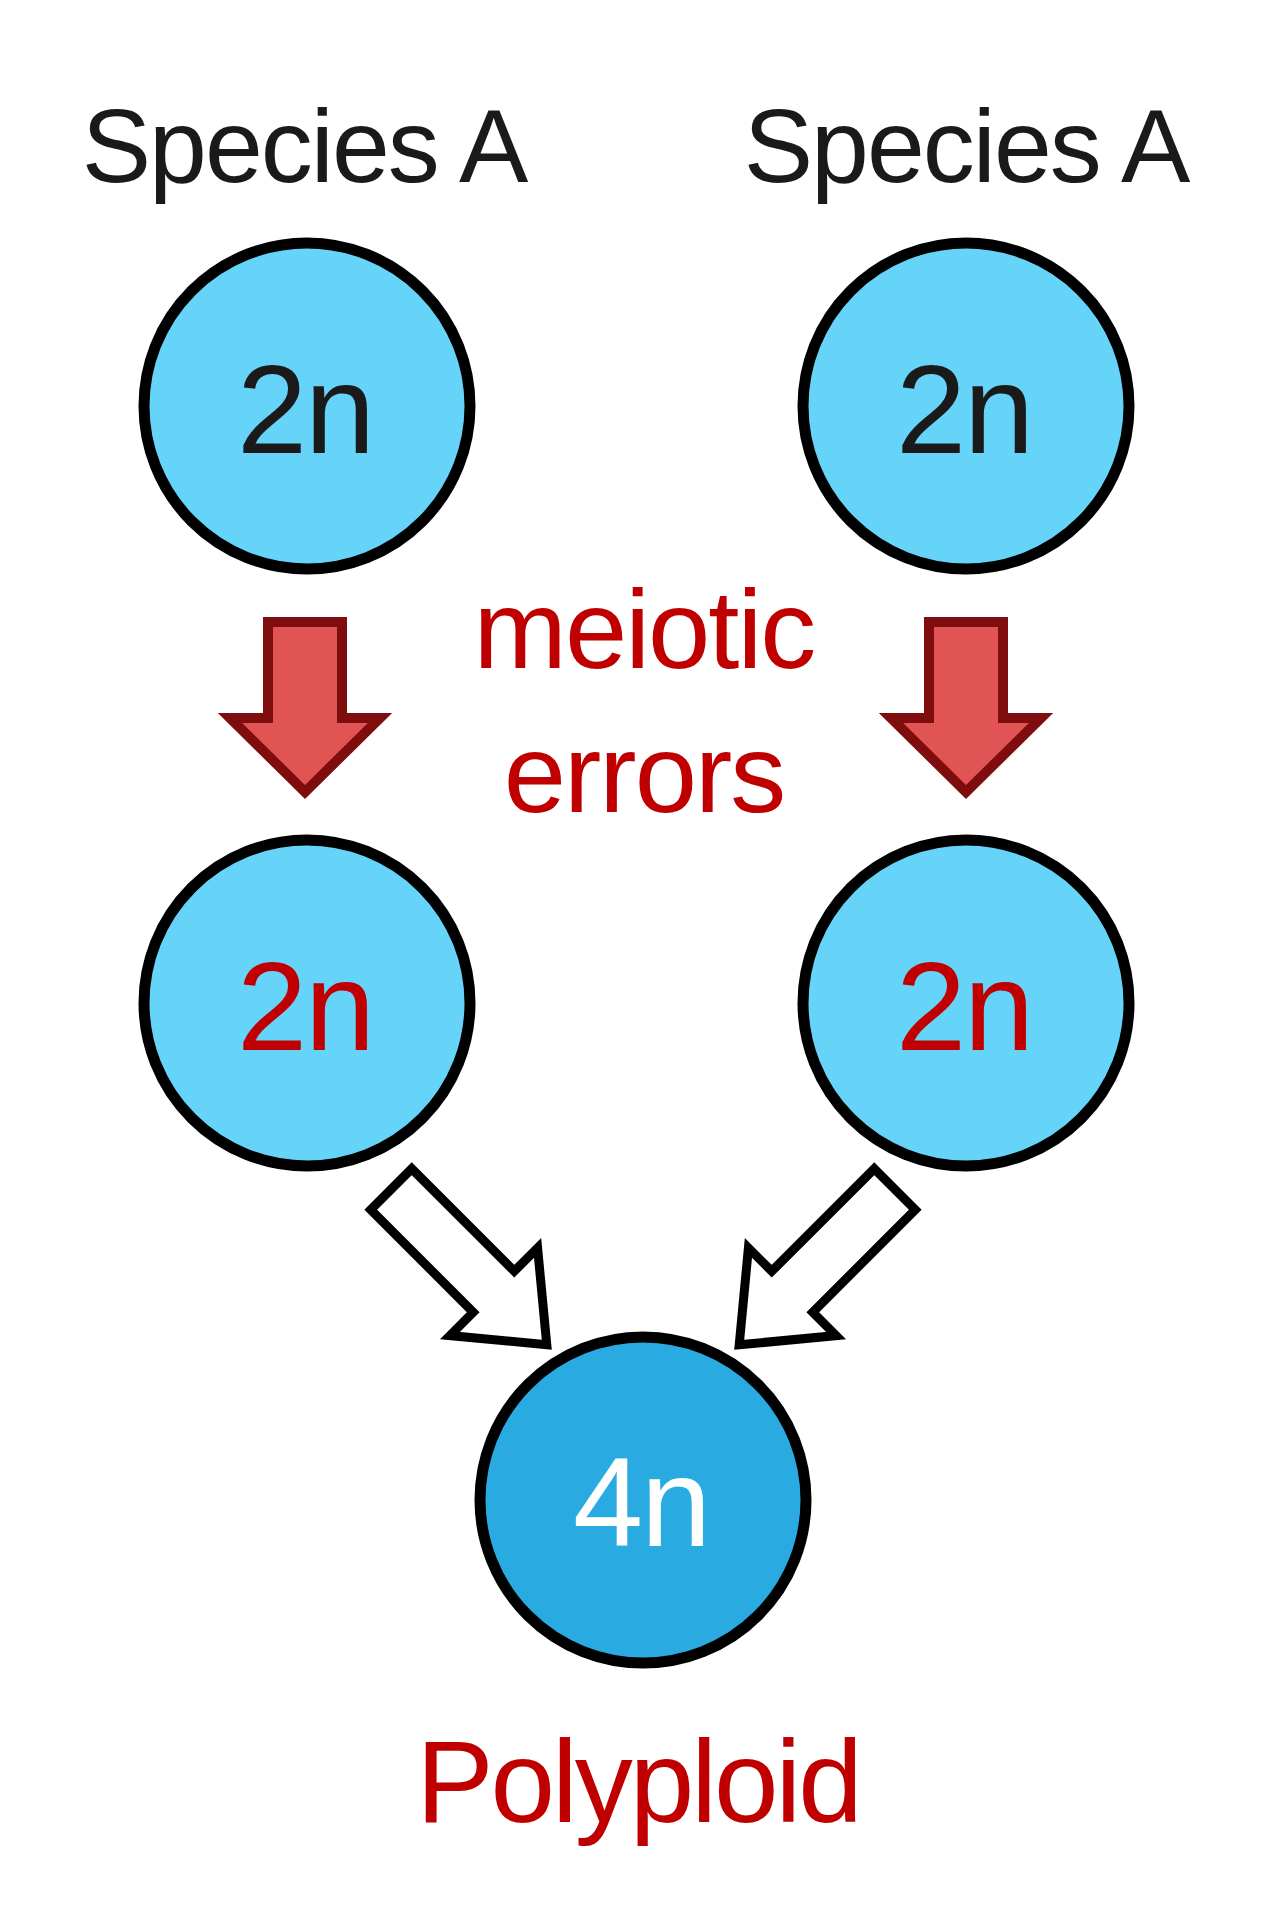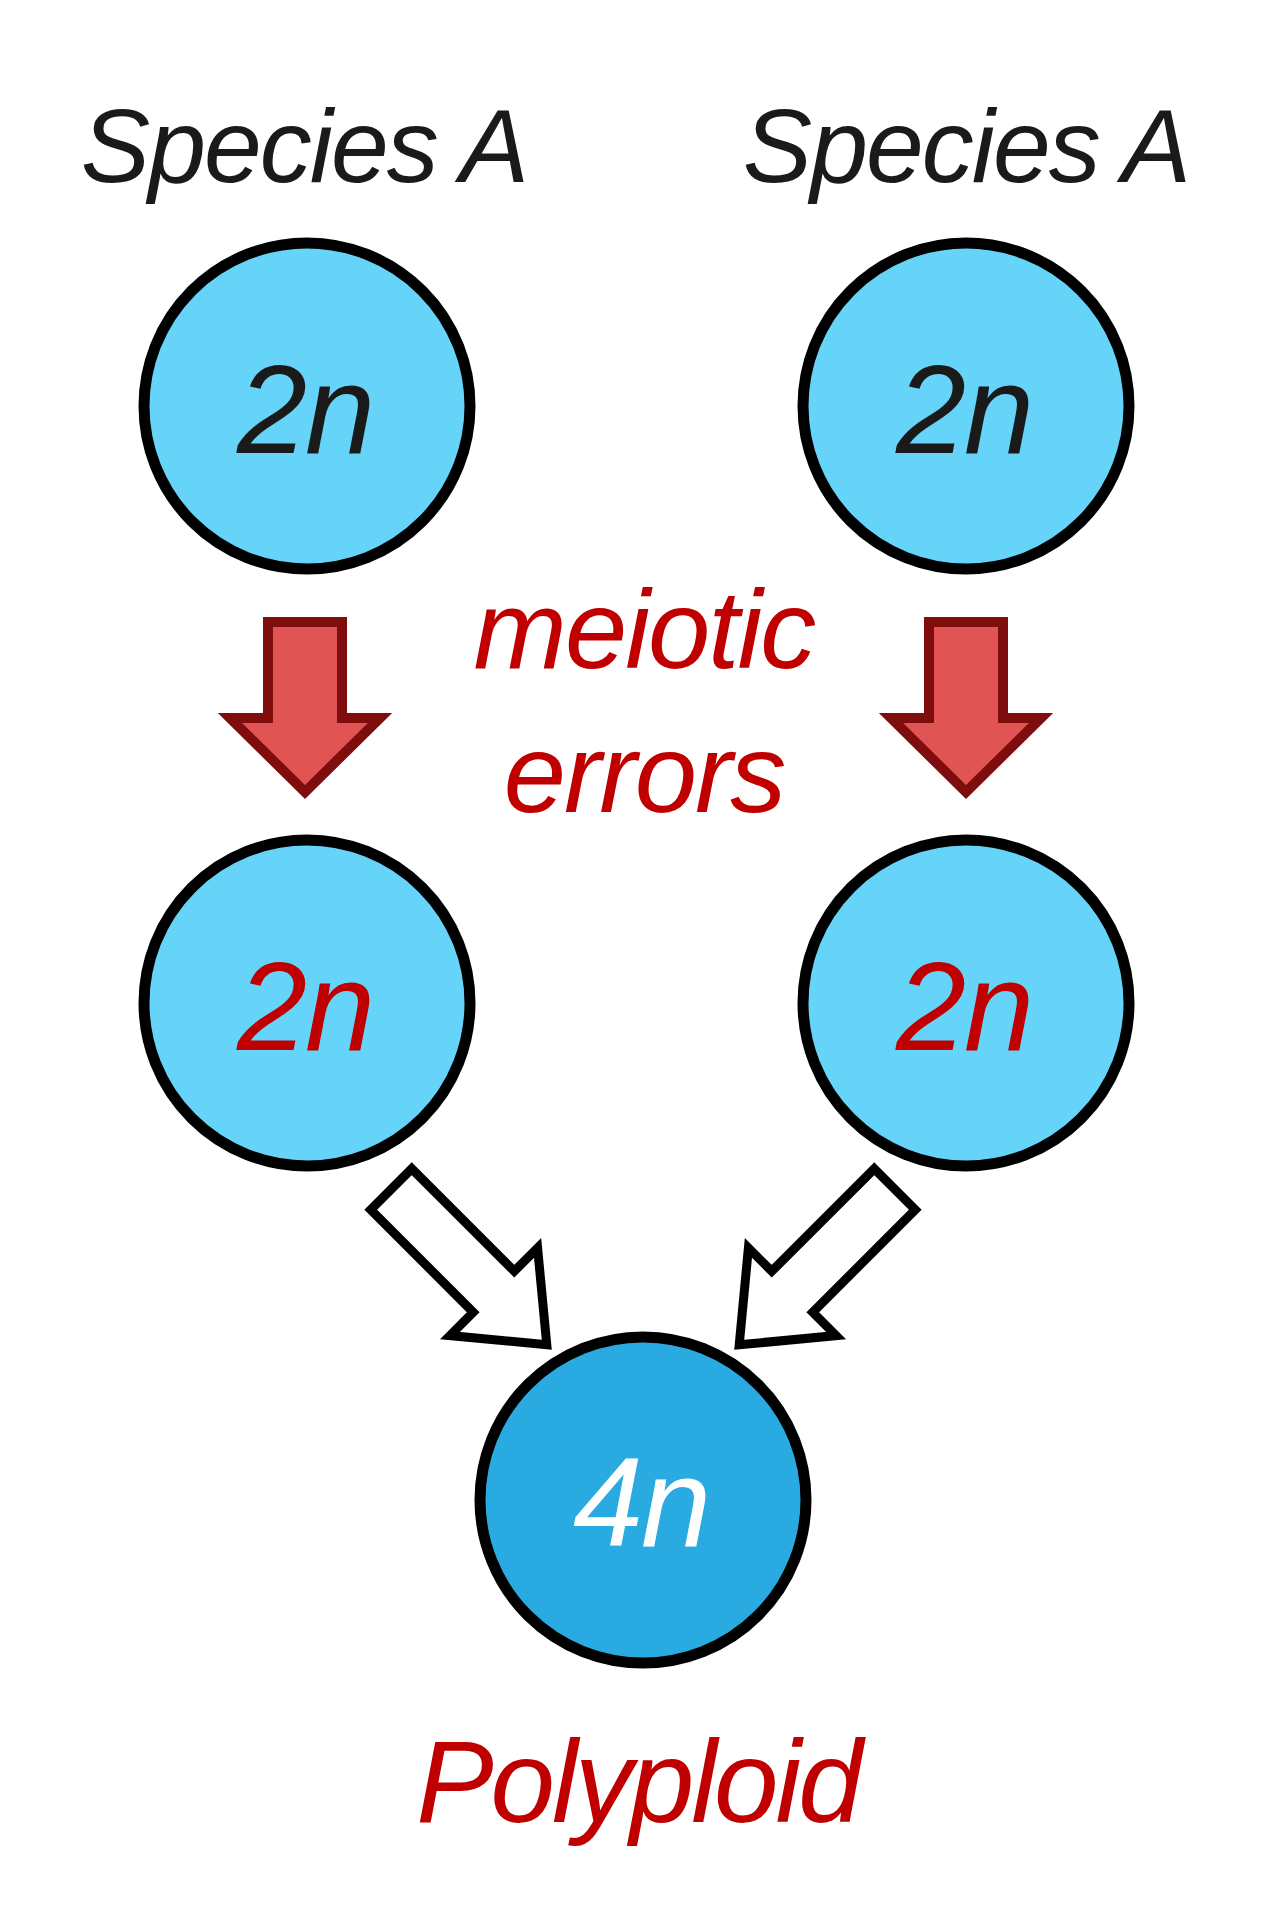--- a/index.html
+++ b/index.html
@@ -7,21 +7,20 @@
     padding: 0;
     background: #ffffff;
   }
   .canvas {
     position: relative;
     width: 1278px;
     height: 1906px;
     background: #ffffff;
     overflow: hidden;
     font-family: "Liberation Sans", "DejaVu Sans", sans-serif;
-    font-style: italic;
   }
   svg { display: block; }
   text {
     font-family: "Liberation Sans", "DejaVu Sans", sans-serif;
   }
   .species-label {
     font-size: 104px;
     letter-spacing: -2px;
   }
   .ploidy-label {

